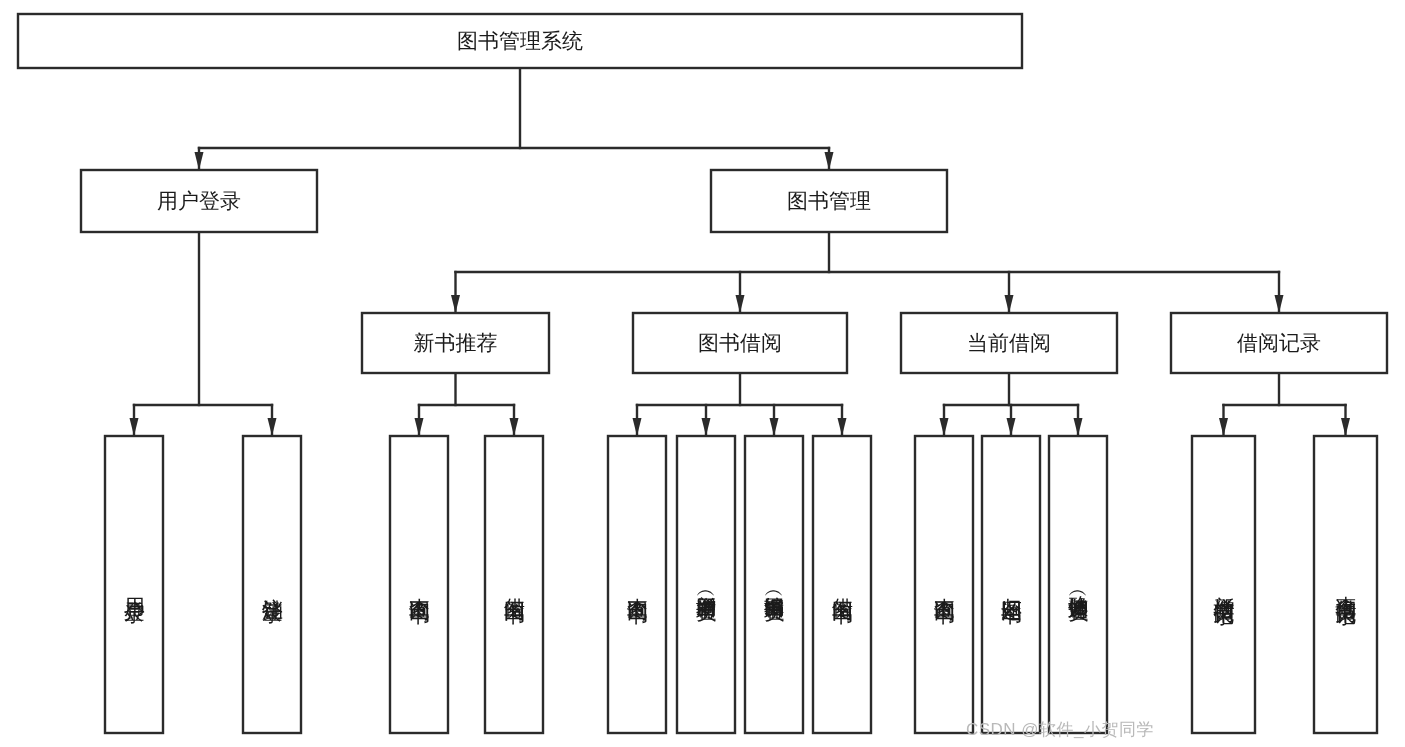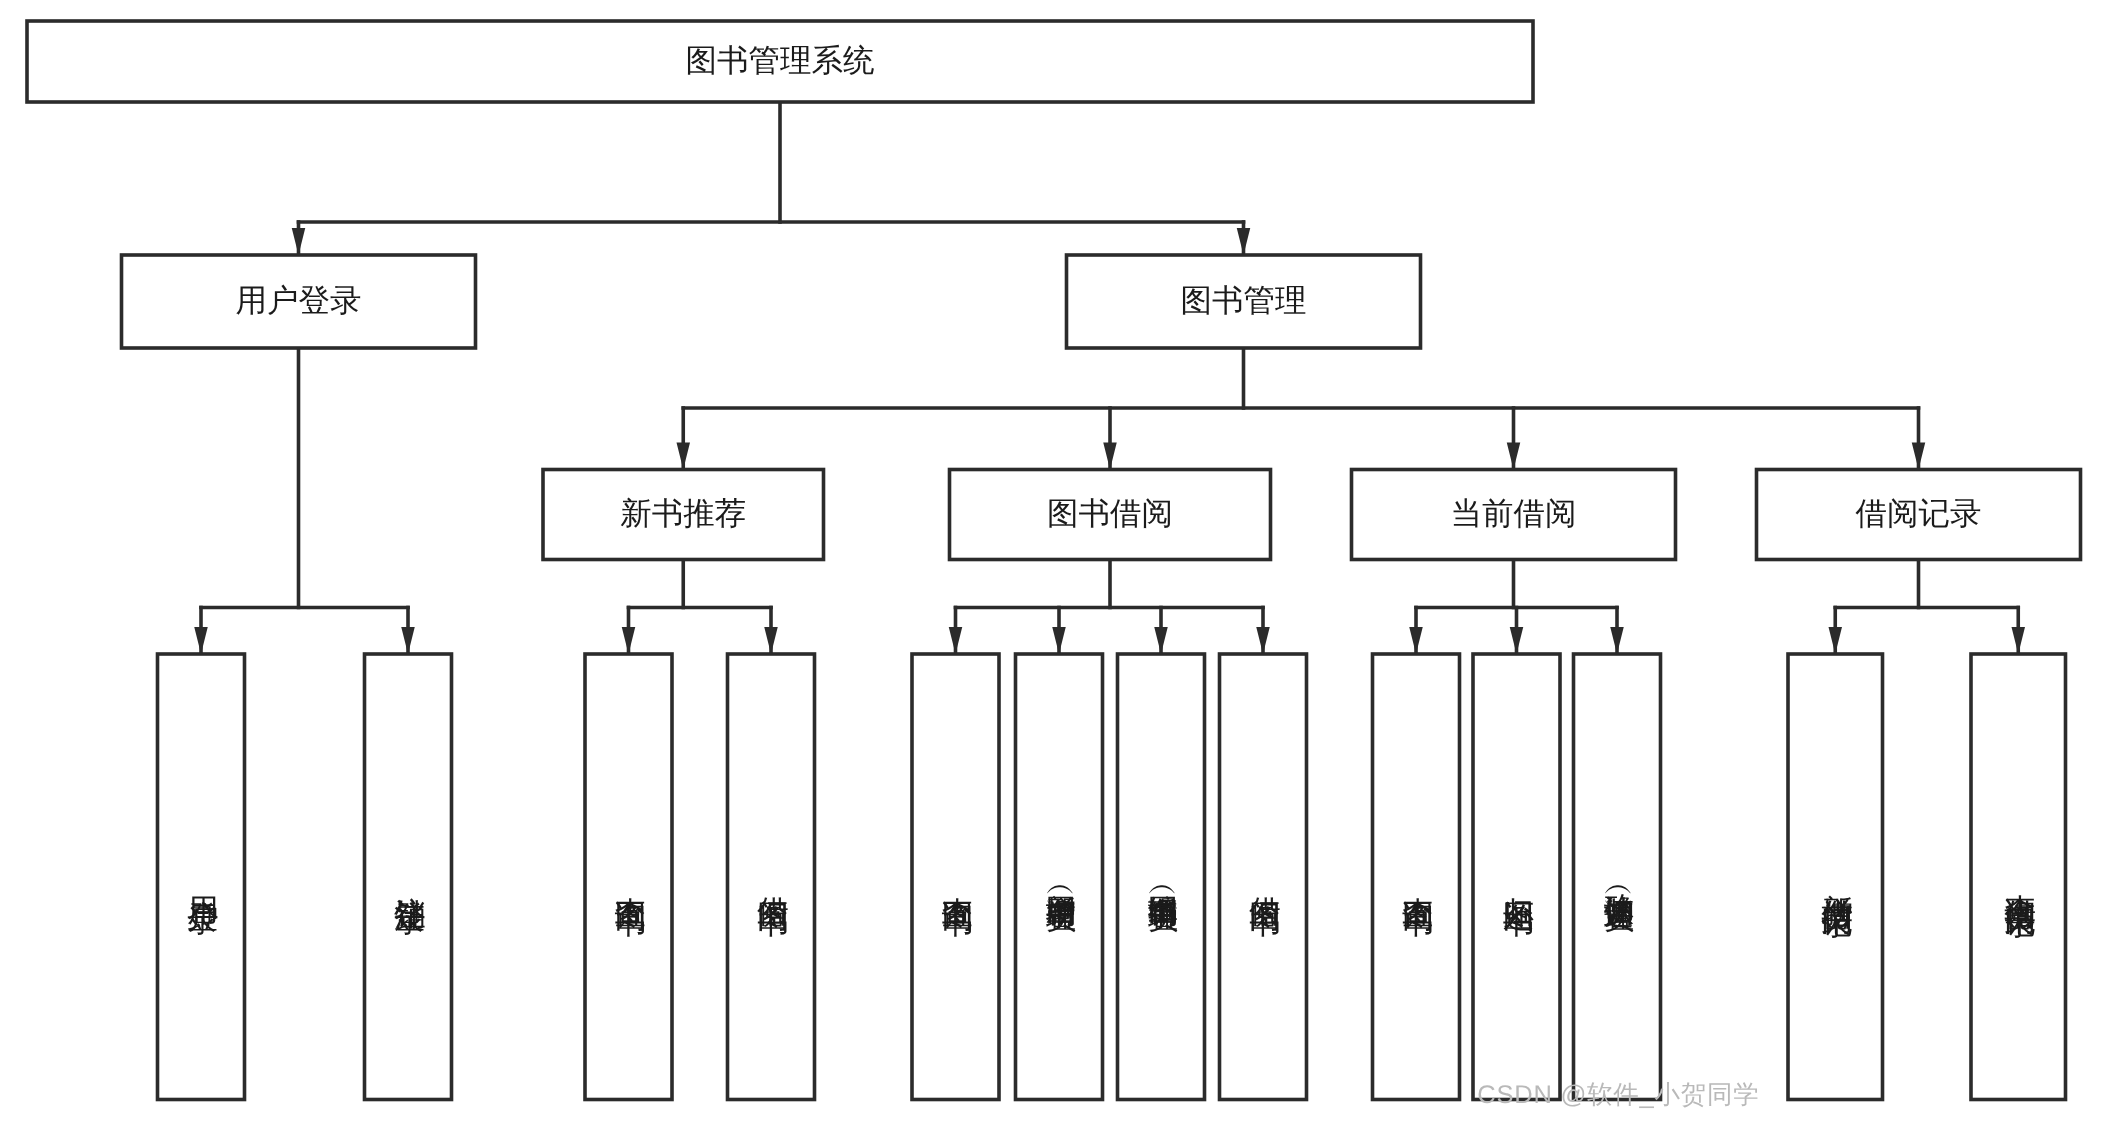--- a/index.html
+++ b/index.html
@@ -11,21 +11,20 @@
     width: 1405px;
     height: 747px;
     font-family: "Liberation Sans", "DejaVu Sans", sans-serif;
     overflow: hidden;
     position: relative;
   }
   #diagram-root {
     position: relative;
     width: 1168px;
     height: 747px;
-    padding-left: 19px;
   }
   svg#tree-svg {
     position: absolute;
     left: 0;
     top: 0;
     width: 1405px;
     height: 747px;
   }
   .node-box {
     fill: #ffffff;

